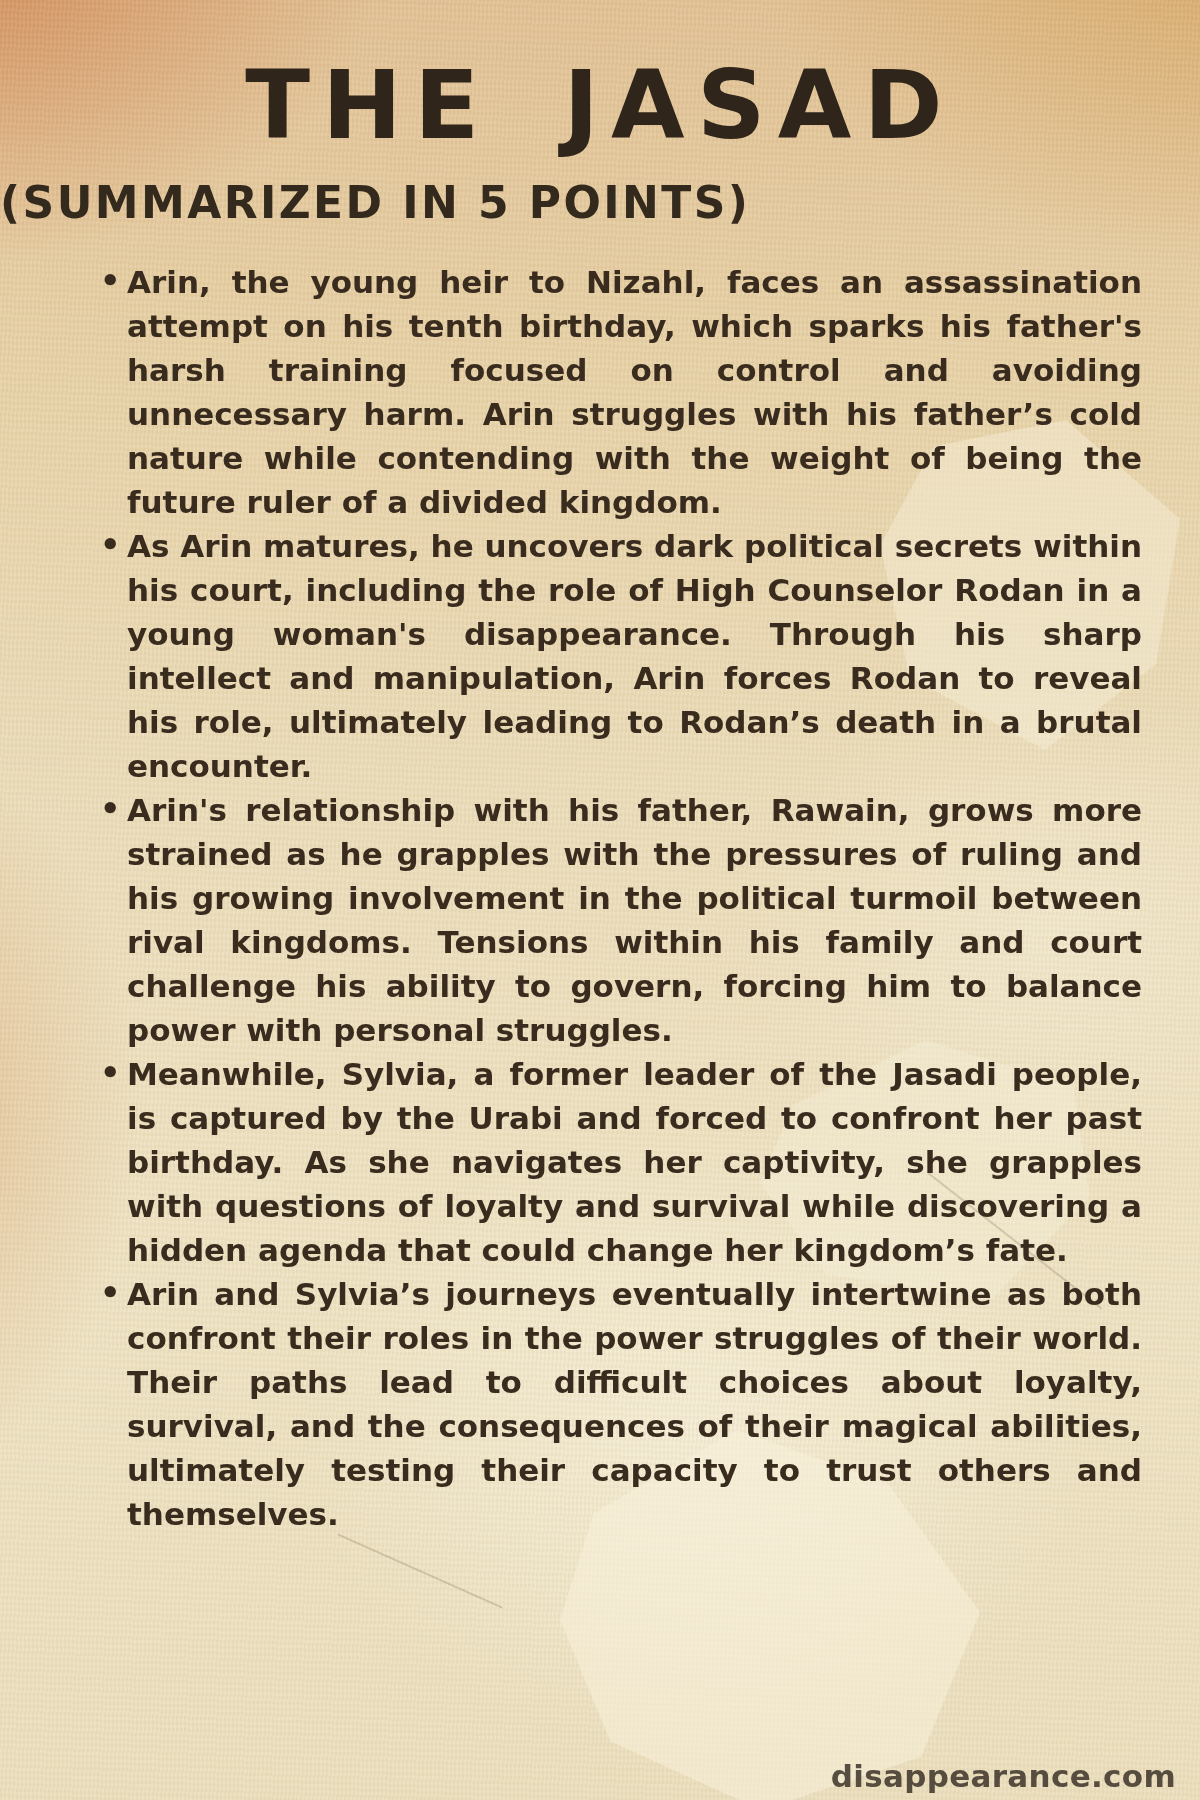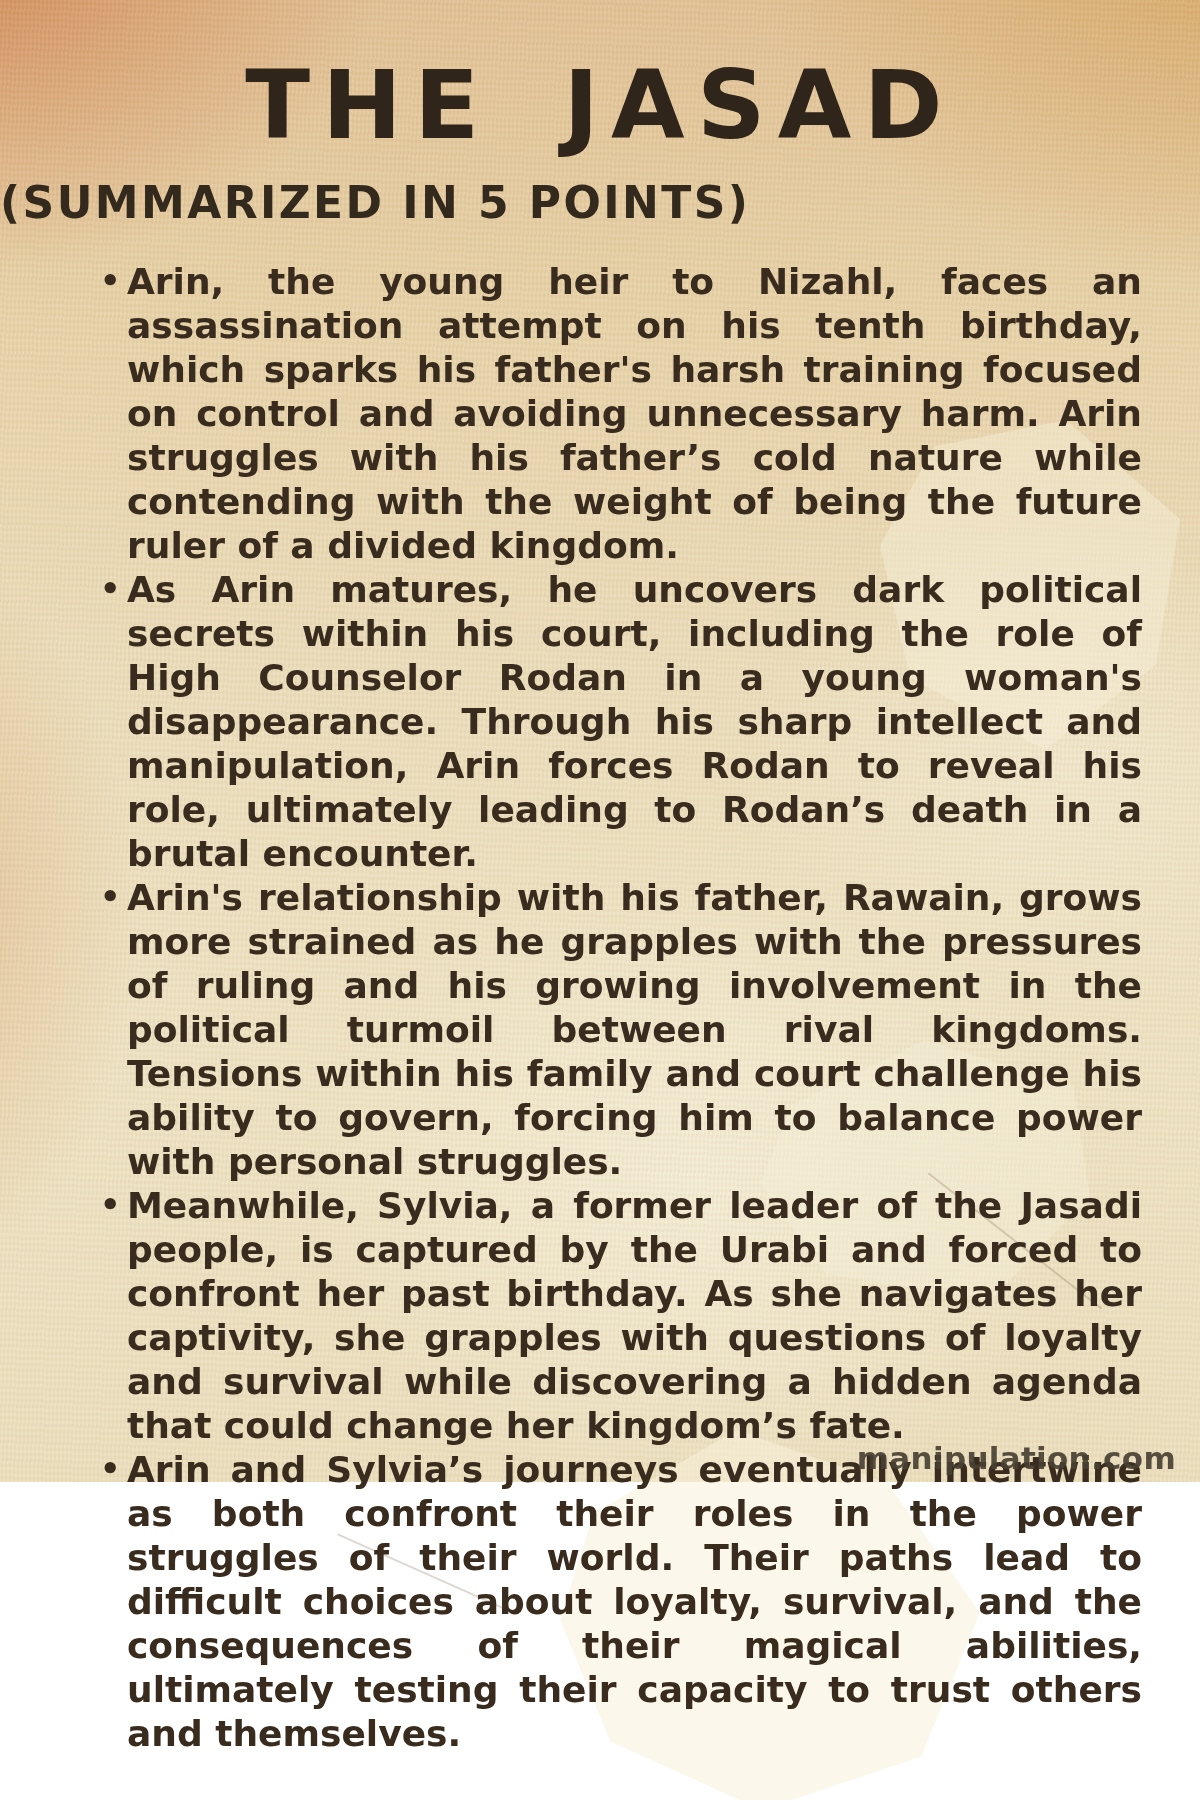--- a/index.html
+++ b/index.html
@@ -8,21 +8,21 @@
   }
   body {
     width: 1200px;
     height: 1800px;
     overflow: hidden;
     font-family: "DejaVu Sans", "Liberation Sans", sans-serif;
   }
   .poster {
     position: relative;
     width: 1200px;
-    height: 1482px;
+    height: 1800px;
     background:
       repeating-linear-gradient(93deg, rgba(255,255,255,0.045) 0 2px, rgba(0,0,0,0.02) 2px 4px),
       repeating-linear-gradient(2deg, rgba(255,255,255,0.035) 0 3px, rgba(120,90,50,0.025) 3px 6px),
       radial-gradient(ellipse 620px 480px at -4% -4%, rgba(201,104,48,0.62), rgba(201,104,48,0) 70%),
       radial-gradient(ellipse 700px 520px at 104% -6%, rgba(208,148,62,0.55), rgba(208,148,62,0) 72%),
       radial-gradient(ellipse 300px 500px at -6% 62%, rgba(213,148,88,0.38), rgba(213,148,88,0) 70%),
       radial-gradient(ellipse 520px 420px at 58% 80%, rgba(248,241,219,0.70), rgba(248,241,219,0) 75%),
       radial-gradient(ellipse 420px 330px at 88% 52%, rgba(246,238,214,0.55), rgba(246,238,214,0) 75%),
       linear-gradient(180deg, #e2c194 0%, #e8d3a8 22%, #ecddba 45%, #efe3c3 72%, #ecdfbd 100%);
   }
@@ -78,21 +78,21 @@
   .points {
     position: relative;
     margin: 32px 58px 0 100px;
     padding: 0;
     list-style: none;
   }
   .points li {
     position: relative;
     padding-left: 27px;
     color: #392c1e;
-    font-size: 36px;
+    font-size: 31px;
     font-weight: 700;
     line-height: 44px;
     text-align: justify;
   }
   .points li::before {
     content: "\2022";
     position: absolute;
     left: 0;
     top: -1px;
     font-size: 32px;
@@ -124,14 +124,14 @@
   <p class="subtitle">(SUMMARIZED IN 5 POINTS)</p>
 
   <ul class="points">
     <li>Arin, the young heir to Nizahl, faces an assassination attempt on his tenth birthday, which sparks his father's harsh training focused on control and avoiding unnecessary harm. Arin struggles with his father’s cold nature while contending with the weight of being the future ruler of a divided kingdom.</li>
     <li>As Arin matures, he uncovers dark political secrets within his court, including the role of High Counselor Rodan in a young woman's disappearance. Through his sharp intellect and manipulation, Arin forces Rodan to reveal his role, ultimately leading to Rodan’s death in a brutal encounter.</li>
     <li>Arin's relationship with his father, Rawain, grows more strained as he grapples with the pressures of ruling and his growing involvement in the political turmoil between rival kingdoms. Tensions within his family and court challenge his ability to govern, forcing him to balance power with personal struggles.</li>
     <li>Meanwhile, Sylvia, a former leader of the Jasadi people, is captured by the Urabi and forced to confront her past birthday. As she navigates her captivity, she grapples with questions of loyalty and survival while discovering a hidden agenda that could change her kingdom’s fate.</li>
     <li>Arin and Sylvia’s journeys eventually intertwine as both confront their roles in the power struggles of their world. Their paths lead to difficult choices about loyalty, survival, and the consequences of their magical abilities, ultimately testing their capacity to trust others and themselves.</li>
   </ul>
 
-  <div class="watermark">manipulation.com</div>
+  <div class="watermark">disappearance.com</div>
 </div>
 
 </body></html>

